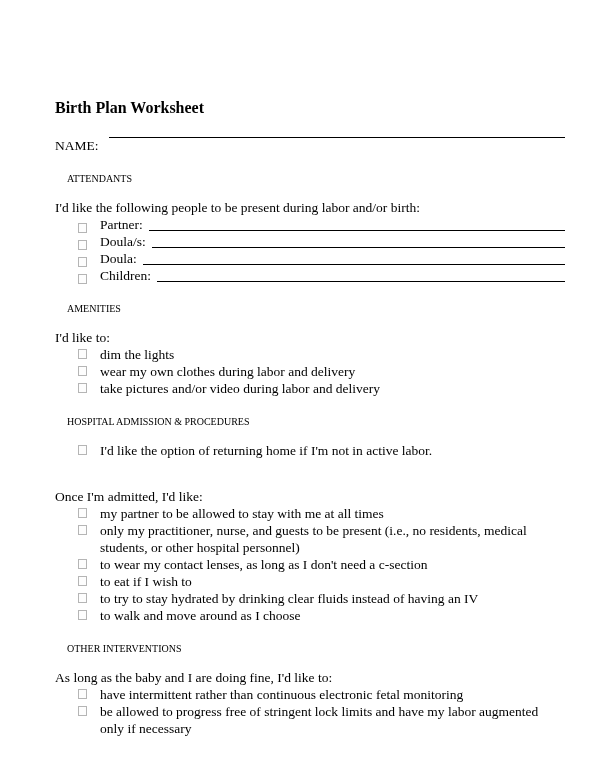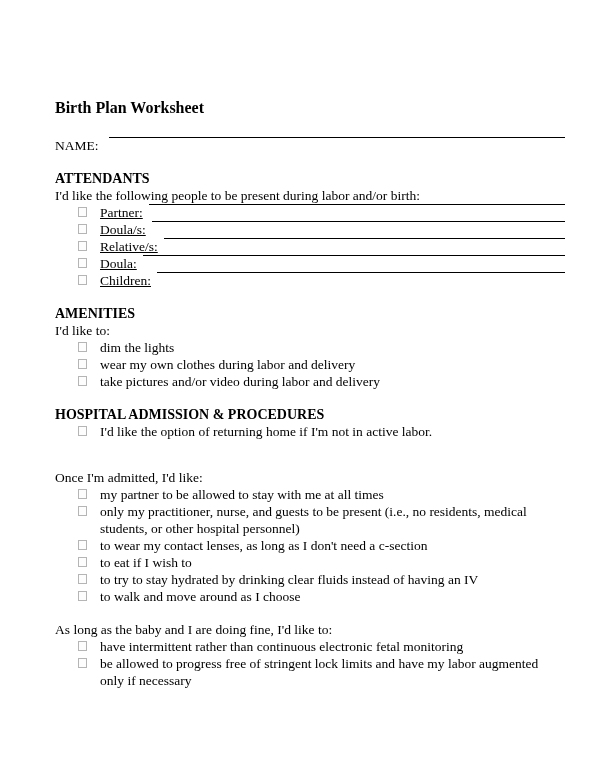--- a/index.html
+++ b/index.html
@@ -33,23 +33,23 @@
   .name-label { flex-shrink: 0; }
   .fill-line {
     flex: 1 1 auto;
     border-bottom: 1.5px solid #000000;
     margin-left: 10px;
     margin-bottom: 2px;
     min-width: 40px;
   }
   .section { margin-top: 16px; }
   .section-heading {
-    margin: 0;
-    font-size: 14px;
-    font-weight: bold;
+    margin: 12px;
+    font-size: 10px;
+    font-weight: normal;
     line-height: 17px;
   }
   .intro { line-height: 17px; }
   .sub-intro { margin-top: 29px; line-height: 17px; }
   .check-item {
     display: flex;
     align-items: flex-start;
     padding-left: 23px;
     line-height: 17px;
   }
@@ -59,24 +59,23 @@
     height: 10px;
     border: 1px solid #b5b5b5;
     background: #fdfdfd;
     margin-top: 3px;
     margin-right: 13px;
     flex-shrink: 0;
   }
   .check-label { max-width: 445px; }
   .field-row {
     display: flex;
-    align-items: flex-start;
+    align-items: flex-end;
     padding-left: 23px;
     line-height: 17px;
-    text-decoration: underline;
   }
   .field-label { flex-shrink: 0; }
   .field-row .fill-line { margin-left: 6px; }
 </style>
 </head>
 <body>
 
 <div class="page">
 
   <h1 class="doc-title">Birth Plan Worksheet</h1>
@@ -91,25 +90,20 @@
     <div class="intro">I'd like the following people to be present during labor and/or birth:</div>
 
     <div class="field-row">
       <span class="checkbox"></span>
       <span class="field-label">Partner:</span>
       <span class="fill-line"></span>
     </div>
     <div class="field-row">
       <span class="checkbox"></span>
       <span class="field-label">Doula/s:</span>
-      <span class="fill-line"></span>
-    </div>
-    <div class="field-row">
-      <span class="checkbox"></span>
-      <span class="field-label">Relative/s:</span>
       <span class="fill-line"></span>
     </div>
     <div class="field-row">
       <span class="checkbox"></span>
       <span class="field-label">Doula:</span>
       <span class="fill-line"></span>
     </div>
     <div class="field-row">
       <span class="checkbox"></span>
       <span class="field-label">Children:</span>
@@ -165,20 +159,21 @@
       <span class="checkbox"></span>
       <span class="check-label">to try to stay hydrated by drinking clear fluids instead of having an IV</span>
     </div>
     <div class="check-item">
       <span class="checkbox"></span>
       <span class="check-label">to walk and move around as I choose</span>
     </div>
   </div>
 
   <div class="section">
+    <h2 class="section-heading">OTHER INTERVENTIONS</h2>
     <div class="intro">As long as the baby and I are doing fine, I'd like to:</div>
 
     <div class="check-item">
       <span class="checkbox"></span>
       <span class="check-label">have intermittent rather than continuous electronic fetal monitoring</span>
     </div>
     <div class="check-item">
       <span class="checkbox"></span>
       <span class="check-label">be allowed to progress free of stringent lock limits and have my labor augmented only if necessary</span>
     </div>

